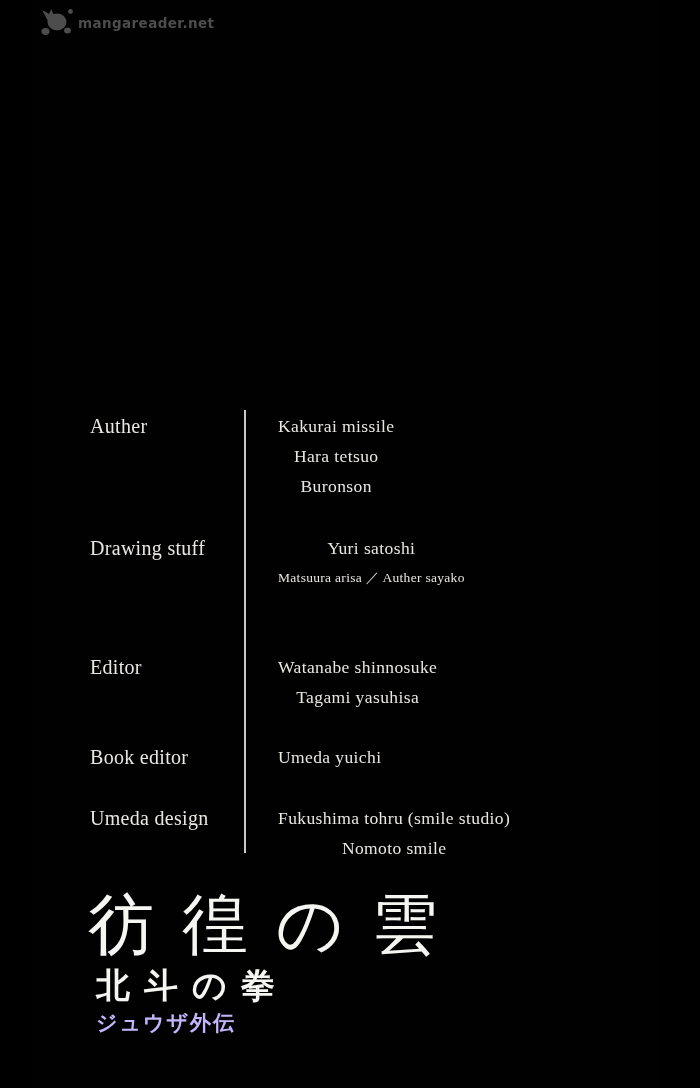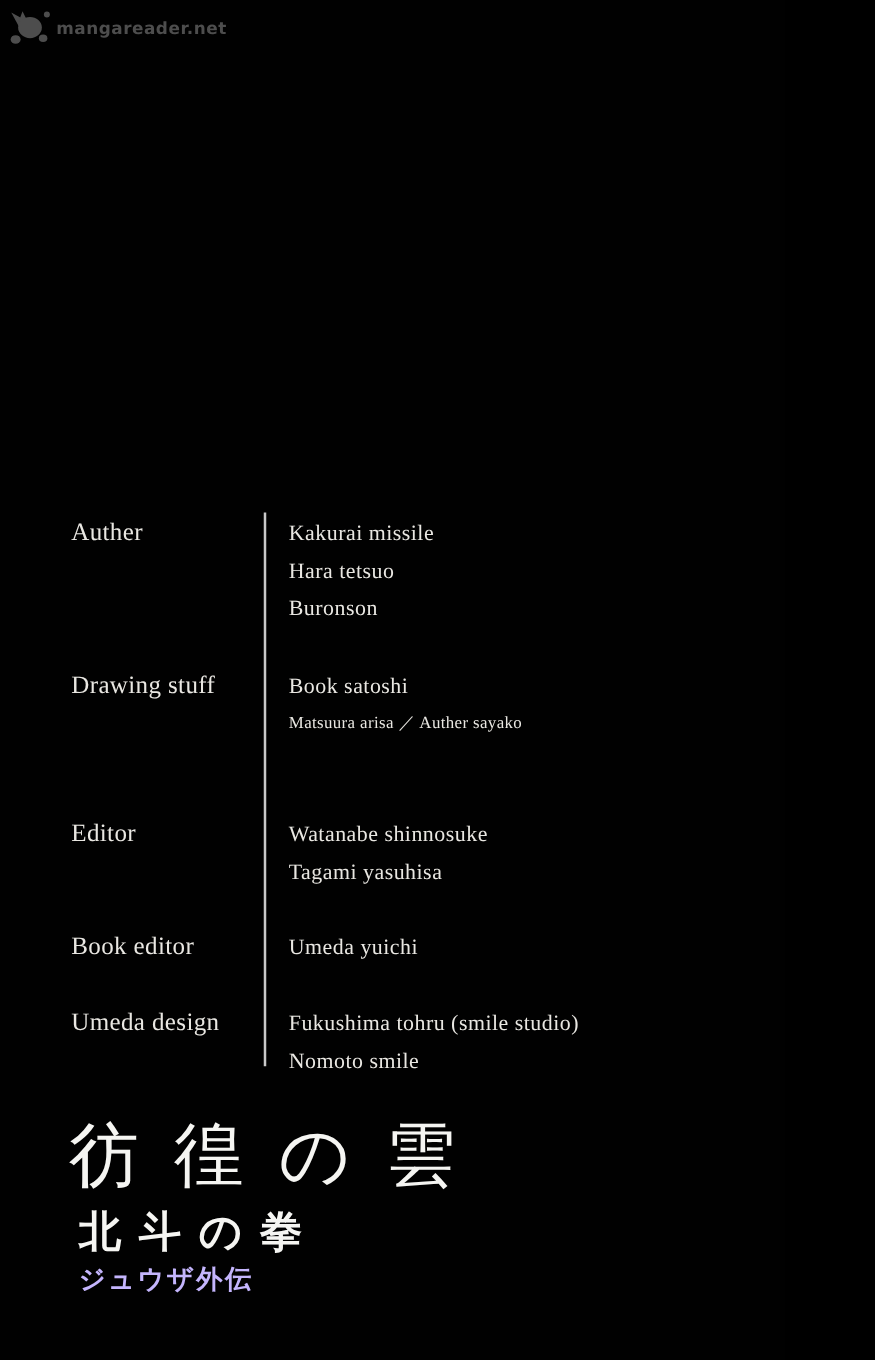--- a/index.html
+++ b/index.html
@@ -6,20 +6,21 @@
   body {
     width: 700px; height: 1088px;
     background: #000;
     font-family: "Liberation Serif", "DejaVu Serif", serif;
     overflow: hidden;
   }
   .page {
     position: relative;
     width: 628px; height: 1088px;
     background: #010101;
+    margin-left: 33px;
   }
 
   
   .watermark {
     position: absolute; left: 6px; top: 7px;
     display: flex; align-items: center;
     color: #4d4d4d;
   }
   .watermark .logo { width: 36px; height: 30px; display: block; }
   .watermark .wm-text {
@@ -27,39 +28,39 @@
     font-weight: 700; font-size: 13.5px; letter-spacing: 0.4px;
     margin-left: 3px; margin-top: 2px;
   }
 
   
   .credit-row { position: absolute; left: 0; width: 700px; color: #e9e7e2; }
   .credit-row .role {
     position: absolute; left: 57px; top: 0;
     font-size: 20px; line-height: 30px; letter-spacing: 0.3px;
   }
-  .credit-row .names { position: absolute; left: 231px; top: 0; }
+  .credit-row .names { position: absolute; left: 245px; top: 0; text-align: center; }
   .credit-row .names .nm {
     font-size: 17.5px; line-height: 30px; letter-spacing: 0.4px;
     white-space: nowrap;
   }
   .credit-row .names .nm.small {
     font-size: 13.5px; line-height: 29px; letter-spacing: 0.3px;
   }
 
   .divider {
     position: absolute; left: 211px; top: 410px;
     width: 2px; height: 443px;
     background: #c9c9c9;
   }
 
   
   .title-block { position: absolute; left: 55px; top: 893px; color: #f5f5f2; }
   .title-main {
-    font-size: 56px; line-height: 64px;
+    font-size: 66px; line-height: 64px;
     letter-spacing: 28px; font-weight: 500;
     white-space: nowrap;
   }
   .title-sub-row {
     display: flex; align-items: baseline;
     margin-top: 6px;
     flex-direction: column;
   }
   .series-title {
     font-size: 34px; font-weight: 700;
@@ -97,21 +98,21 @@
     <div class="names">
       <div class="nm">Kakurai missile</div>
       <div class="nm">Hara tetsuo</div>
       <div class="nm">Buronson</div>
     </div>
   </div>
 
   <div class="credit-row" style="top:533px">
     <span class="role">Drawing stuff</span>
     <div class="names">
-      <div class="nm">Book satoshi</div>
+      <div class="nm">Yuri satoshi</div>
       <div class="nm small">Matsuura arisa ／ Auther sayako</div>
     </div>
   </div>
 
   <div class="credit-row" style="top:652px">
     <span class="role">Editor</span>
     <div class="names">
       <div class="nm">Watanabe shinnosuke</div>
       <div class="nm">Tagami yasuhisa</div>
     </div>

